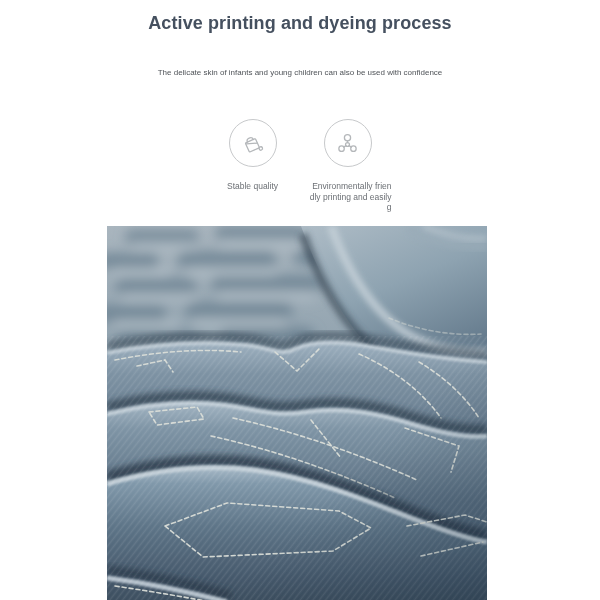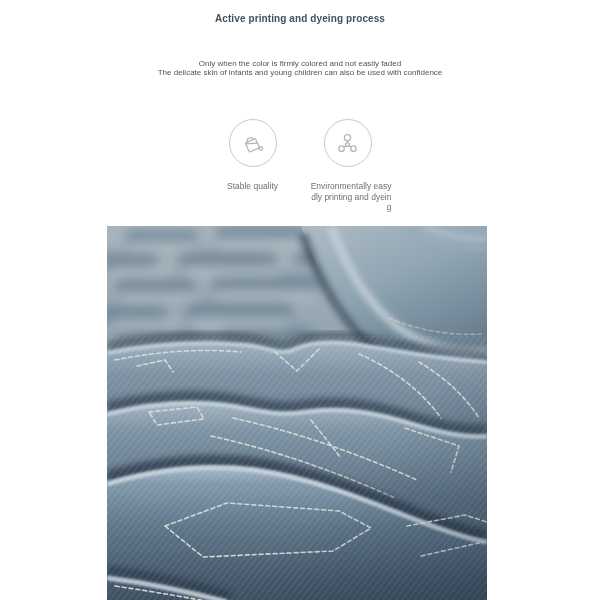--- a/index.html
+++ b/index.html
@@ -3,21 +3,21 @@
 <meta charset="utf-8">
 <style>
   html,body{margin:0;padding:0;}
   body{
     width:600px;height:600px;background:#ffffff;position:relative;overflow:hidden;
     font-family:"Liberation Sans","DejaVu Sans",sans-serif;
     -webkit-font-smoothing:antialiased;
   }
   .page-title{
     position:absolute;top:13px;left:0;width:600px;text-align:center;
-    font-size:10px;font-weight:bold;color:#45505f;letter-spacing:.1px;margin:0;
+    font-size:18px;font-weight:bold;color:#45505f;letter-spacing:.1px;margin:0;
   }
   .intro{position:absolute;left:0;width:600px;text-align:center;margin:0;
     font-size:8px;line-height:10.5px;color:#4f5358;}
   .intro-1{top:59px;}
   .intro-2{top:68px;}
   .features{
     position:absolute;top:119px;left:0;width:600px;
     display:flex;justify-content:center;
   }
   .feature{width:95px;display:flex;flex-direction:column;align-items:center;}
@@ -34,21 +34,20 @@
   .photo svg{display:block;}
   .st{fill:none;stroke:#dbded8;stroke-width:1.6;stroke-dasharray:4 3;stroke-linecap:round;opacity:.92;}
   .st.faint{opacity:.45;}
 </style>
 </head>
 <body>
 
 <h1 class="page-title">Active printing and dyeing process</h1>
 
 <p class="intro intro-1">
-    <span class="lbl-line">Only when the color is firmly colored and not easily faded</span>
   </p>
 
 <p class="intro intro-2"><span>The delicate skin of infants and young children can also be used with confidence</span></p>
 
 <div class="features">
 
   <div class="feature">
     <div class="icon-circle">
       <svg viewBox="0 0 48 48">
         <g class="glyph" transform="rotate(-24 24 26)">
@@ -71,22 +70,22 @@
           <circle cx="24" cy="15" r="4.8"></circle>
           <circle cx="14.8" cy="32" r="4.2"></circle>
           <circle cx="33.2" cy="32" r="4.2"></circle>
           <line x1="24" y1="19.8" x2="24" y2="22.5"></line>
           <line x1="18.3" y1="29.6" x2="21.6" y2="27.3"></line>
           <line x1="29.7" y1="29.6" x2="26.4" y2="27.3"></line>
         </g>
       </svg>
     </div>
     <div class="feature-label wrap3">
-        <span class="lbl-line">Environmentally easy</span>
-        <span class="lbl-line">dly printing and dyein</span>
+        <span class="lbl-line">Environmentally frien</span>
+        <span class="lbl-line">dly printing and easily</span>
         <span class="lbl-line">g</span>
       </div>
   </div>
 </div>
 
 <div class="photo">
   <svg width="380" height="374" viewBox="0 0 380 374" preserveAspectRatio="none">
     <defs>
       <linearGradient id="gBase" x1="0" y1="0" x2="0" y2="1">
         <stop offset="0" stop-color="#a9b5be"></stop>

